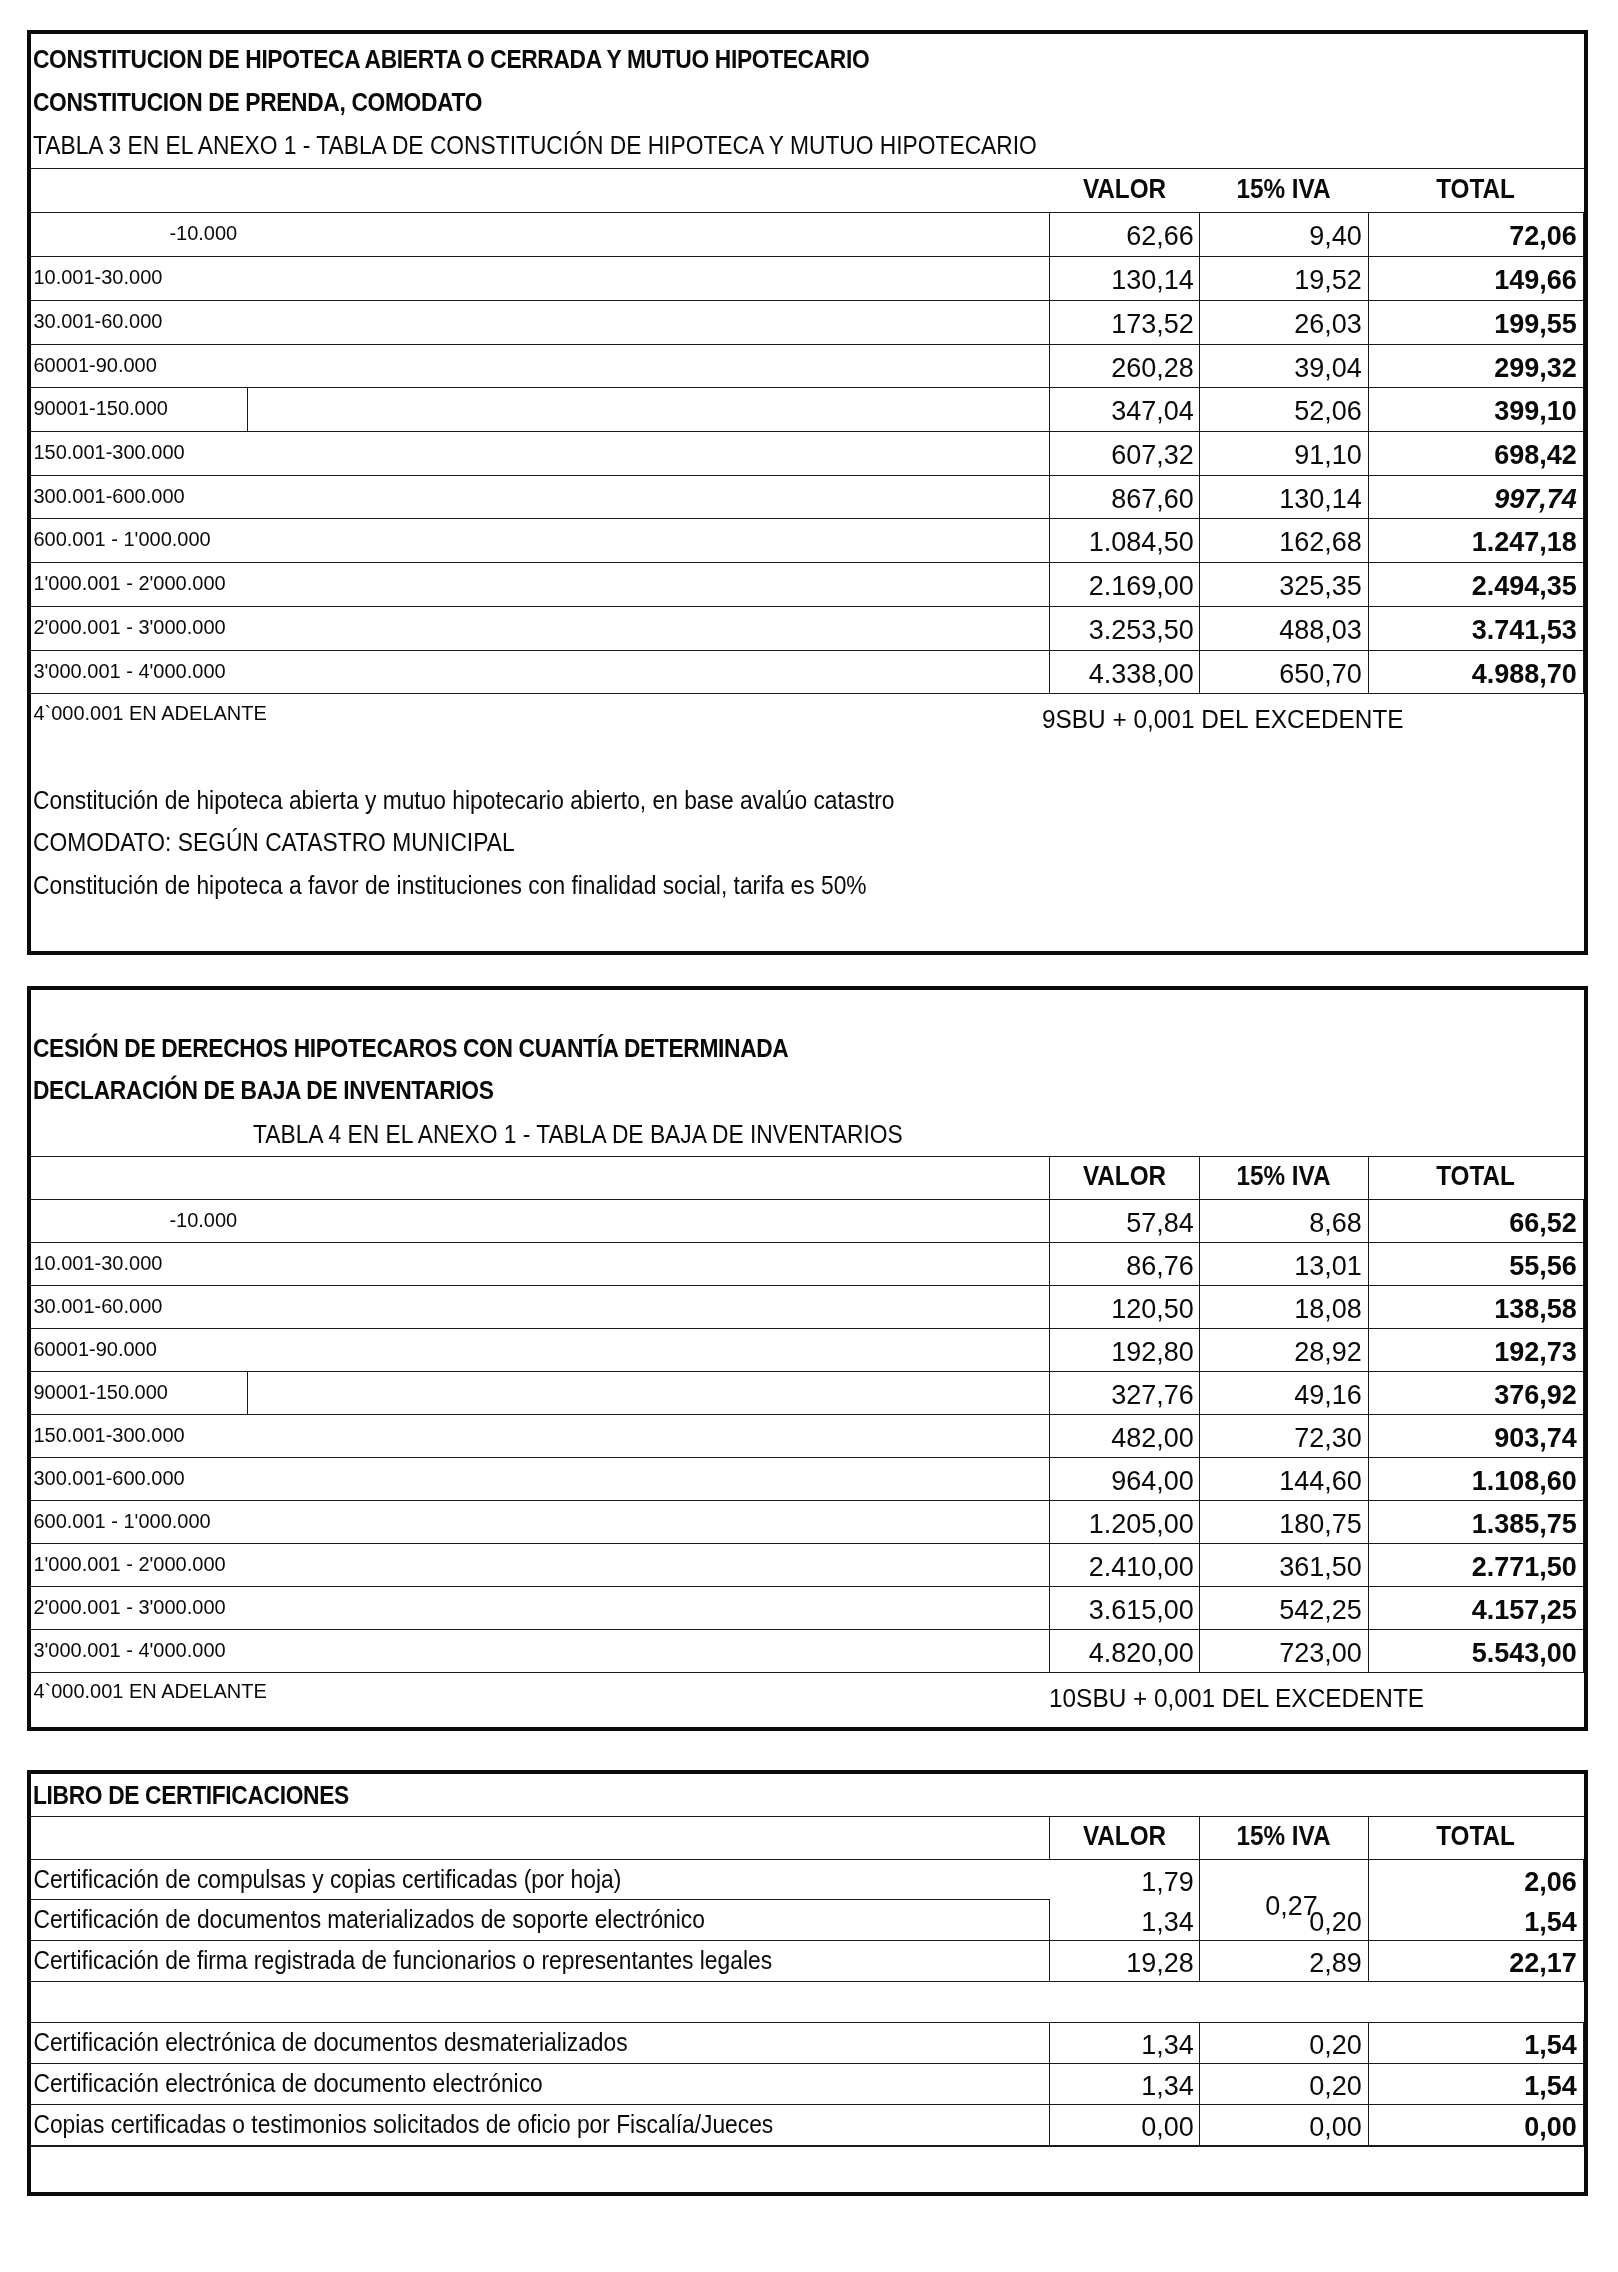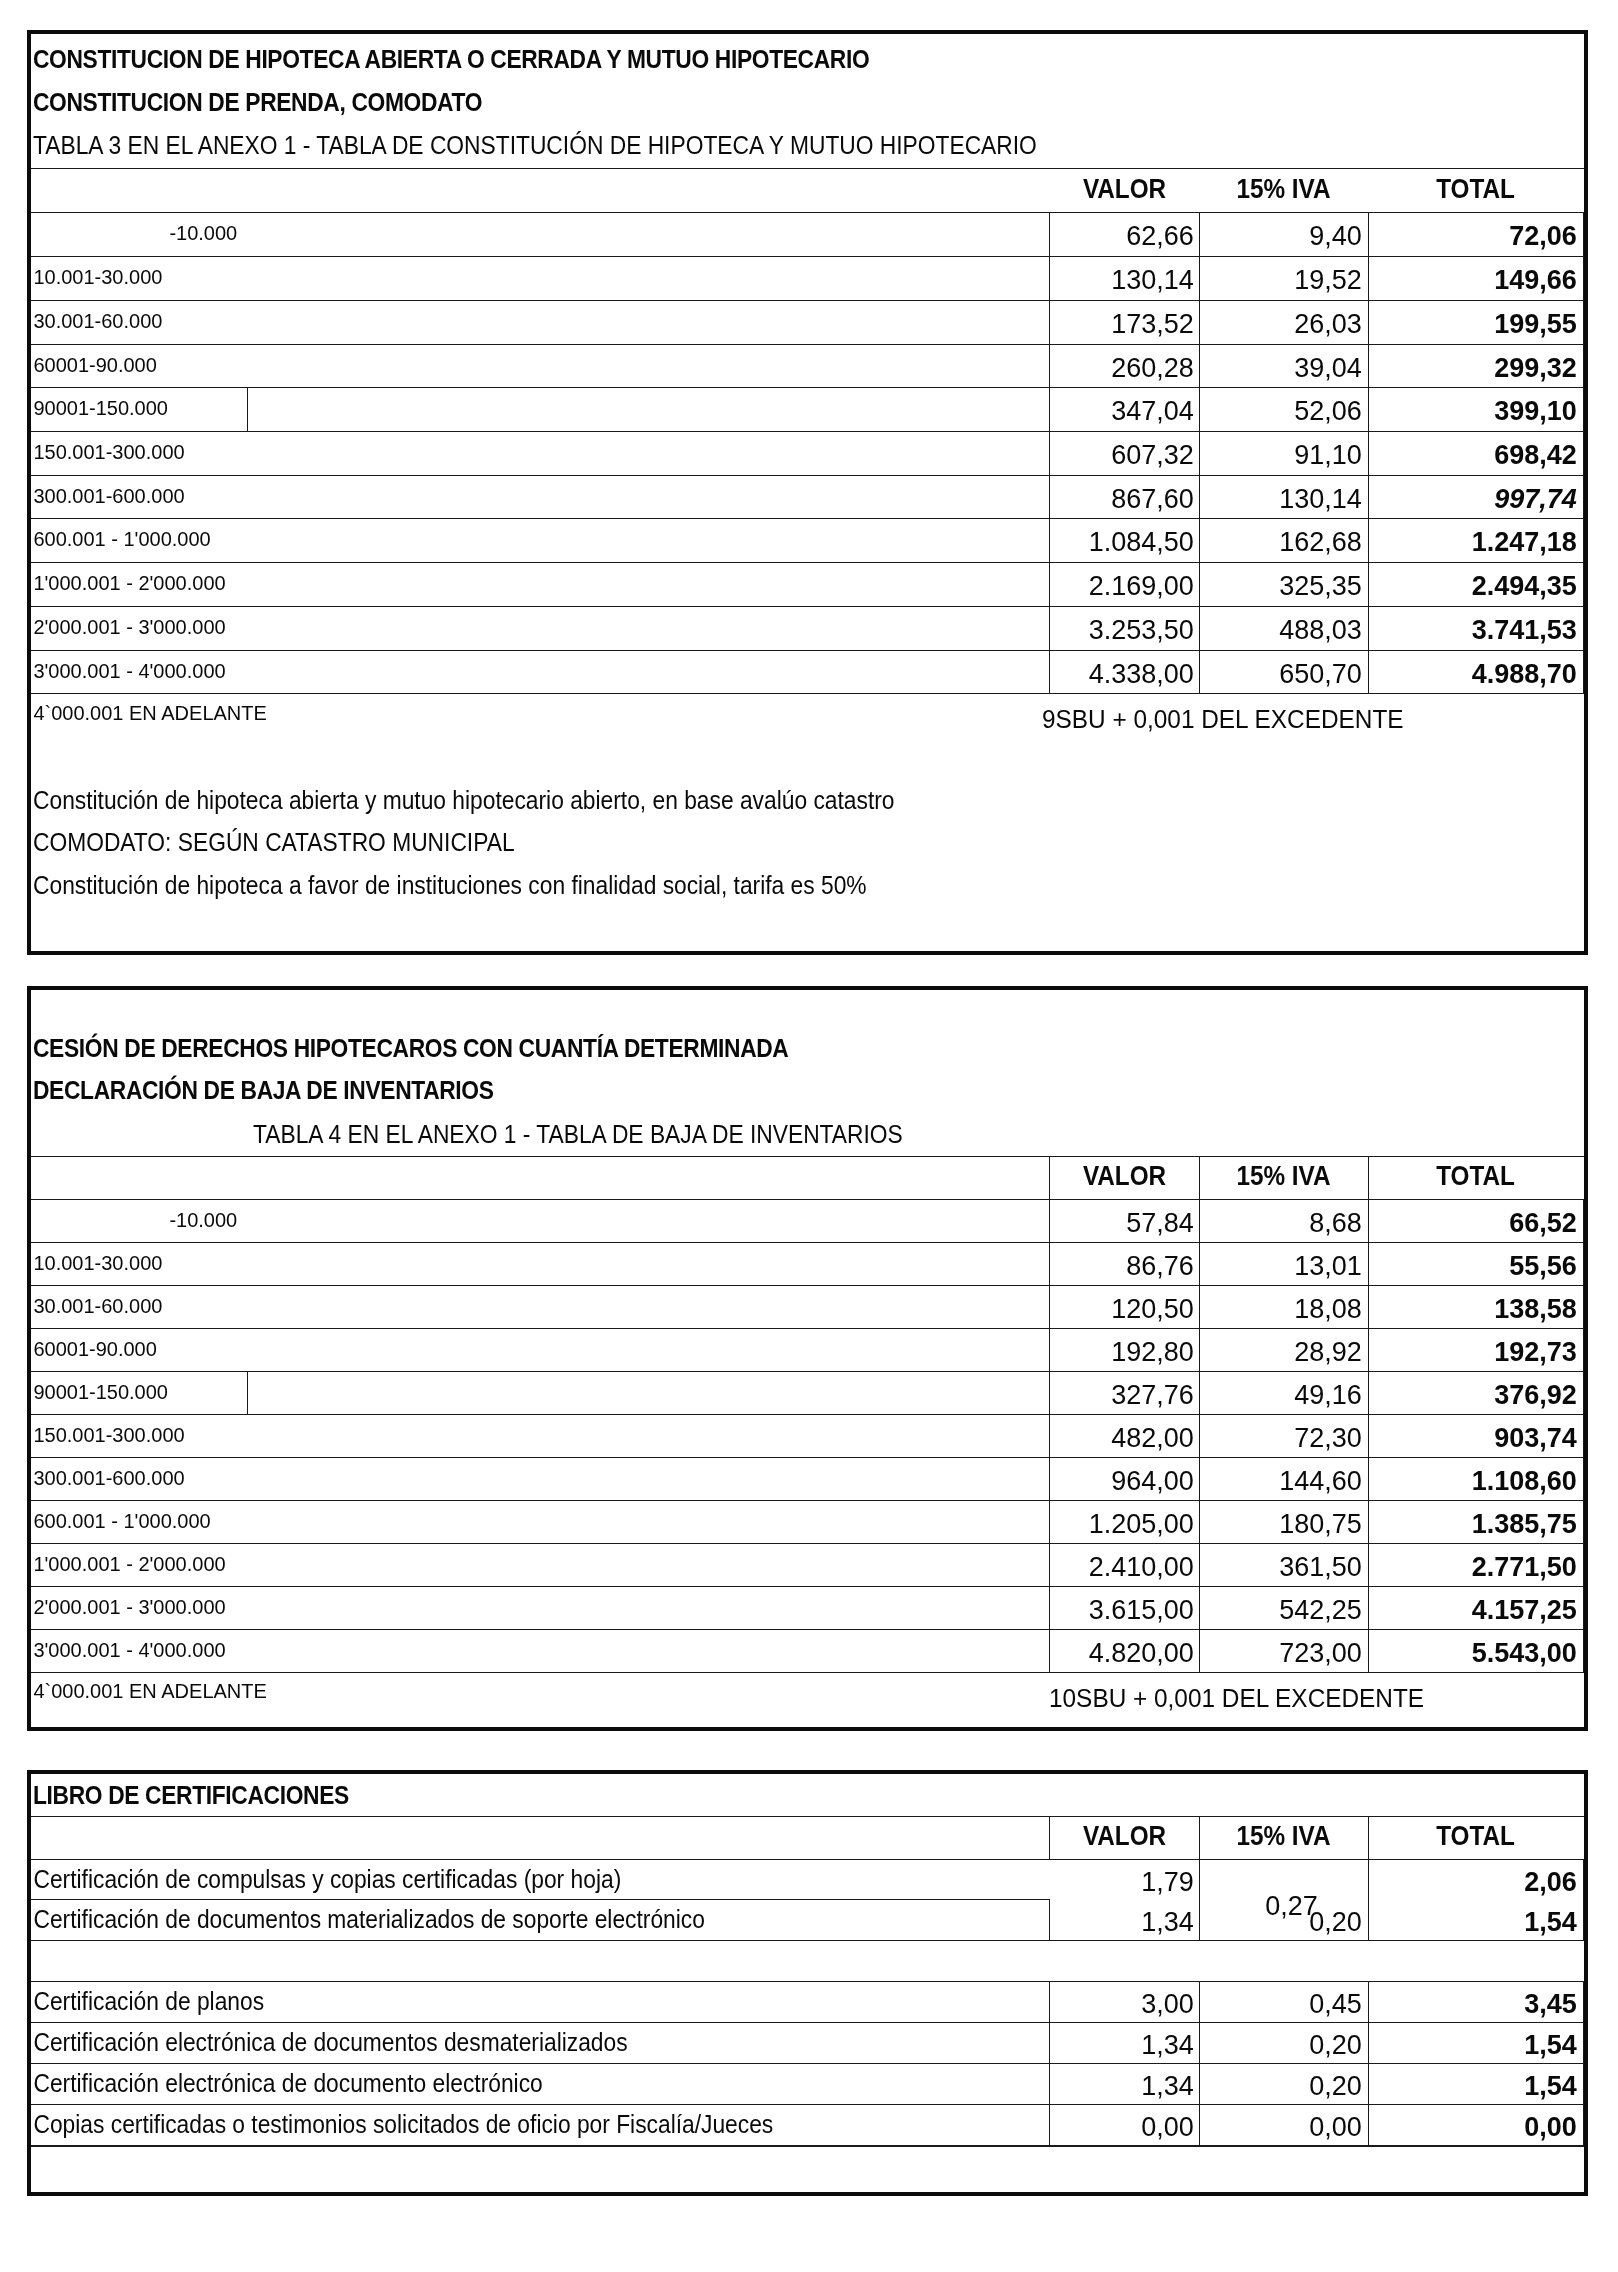--- a/index.html
+++ b/index.html
@@ -334,31 +334,31 @@
       <div class="desc" style="left:0; top:6.8px;">Certificación de documentos materializados de soporte electrónico</div>
       <div class="vline" style="left:1018px; top:0; height:41px;"></div>
       <div class="cell" style="left:1018px; width:151px; top:9.7px;">1,34</div>
       <div class="vline" style="left:1168px; top:0; height:41px;"></div>
       <div class="cell" style="left:1168px; width:169px; top:9.7px;">0,20</div>
       <div class="vline" style="left:1337px; top:0; height:41px;"></div>
       <div class="cell bold" style="left:1337px; width:215px; top:9.7px;">1,54</div>
       <div class="vline" style="left:1552px; top:0; height:41px;"></div>
     </div>
     <div class="hline" style="top:166px;"></div>
+    <div style="position:absolute; left:0; right:0; top:166px; height:41px;">
+      <div class="desc" style="left:0; top:6.8px;">Certificación de firma registrada de funcionarios o representantes legales</div>
+      <div class="vline" style="left:1018px; top:0; height:41px;"></div>
+      <div class="cell" style="left:1018px; width:151px; top:9.7px;">19,28</div>
+      <div class="vline" style="left:1168px; top:0; height:41px;"></div>
+      <div class="cell" style="left:1168px; width:169px; top:9.7px;">2,89</div>
+      <div class="vline" style="left:1337px; top:0; height:41px;"></div>
+      <div class="cell bold" style="left:1337px; width:215px; top:9.7px;">22,17</div>
+      <div class="vline" style="left:1552px; top:0; height:41px;"></div>
+    </div>
     <div class="hline" style="top:207px;"></div>
-    <div style="position:absolute; left:0; right:0; top:207px; height:41px;">
-      <div class="desc" style="left:0; top:6.8px;">Certificación de planos</div>
-      <div class="vline" style="left:1018px; top:0; height:41px;"></div>
-      <div class="cell" style="left:1018px; width:151px; top:9.7px;">3,00</div>
-      <div class="vline" style="left:1168px; top:0; height:41px;"></div>
-      <div class="cell" style="left:1168px; width:169px; top:9.7px;">0,45</div>
-      <div class="vline" style="left:1337px; top:0; height:41px;"></div>
-      <div class="cell bold" style="left:1337px; width:215px; top:9.7px;">3,45</div>
-      <div class="vline" style="left:1552px; top:0; height:41px;"></div>
-    </div>
     <div class="hline" style="top:248px;"></div>
     <div style="position:absolute; left:0; right:0; top:248px; height:41px;">
       <div class="desc" style="left:0; top:6.8px;">Certificación electrónica de documentos desmaterializados</div>
       <div class="vline" style="left:1018px; top:0; height:41px;"></div>
       <div class="cell" style="left:1018px; width:151px; top:9.7px;">1,34</div>
       <div class="vline" style="left:1168px; top:0; height:41px;"></div>
       <div class="cell" style="left:1168px; width:169px; top:9.7px;">0,20</div>
       <div class="vline" style="left:1337px; top:0; height:41px;"></div>
       <div class="cell bold" style="left:1337px; width:215px; top:9.7px;">1,54</div>
       <div class="vline" style="left:1552px; top:0; height:41px;"></div>

